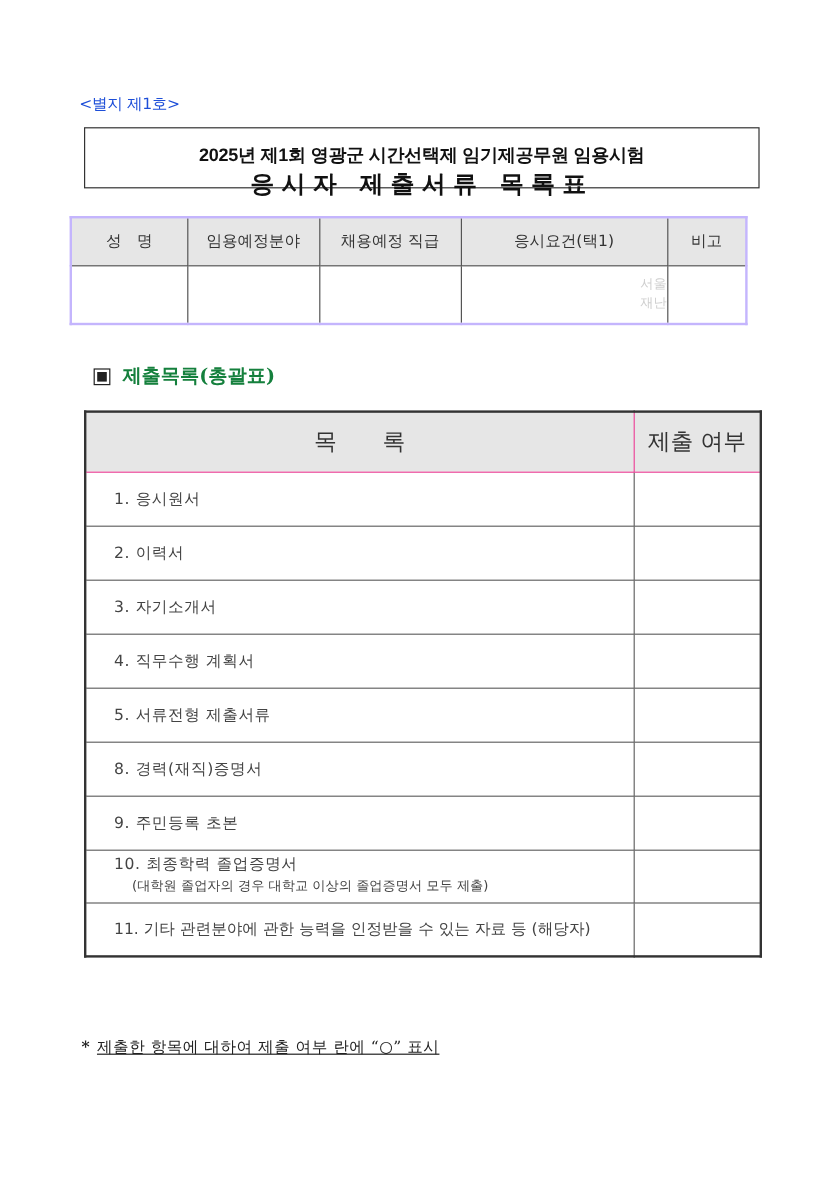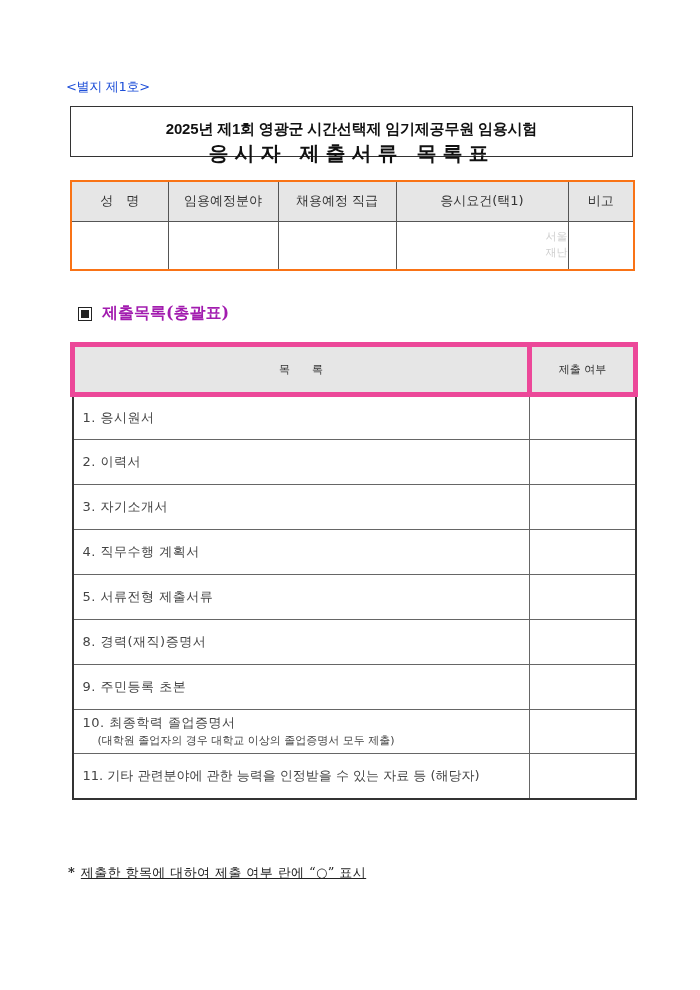--- a/index.html
+++ b/index.html
@@ -6,31 +6,31 @@
   html, body { width: 700px; height: 990px; background: #ffffff; }
   body { position: relative; font-family: "DejaVu Sans", "Liberation Sans", sans-serif; color: #222; overflow: hidden; }
 
   .attach-label { position: absolute; left: 66px; top: 78px; font-size: 13px; color: #1d4ed8; letter-spacing: -0.3px; }
 
   .title-box { position: absolute; left: 70px; top: 106px; width: 563px; height: 51px; border: 1px solid #333; text-align: center; }
   .title-line1 { font-family: "Liberation Sans", "DejaVu Sans", sans-serif; font-weight: bold; font-size: 15px; margin-top: 13px; letter-spacing: -0.2px; color: #111; }
   .title-line2 { font-weight: bold; font-size: 20px; letter-spacing: 6px; margin-top: 1px; color: #111; }
 
   table { border-collapse: collapse; position: absolute; table-layout: fixed; }
-  .info-table { left: 70px; top: 180px; width: 563px; border: 2px solid #f97316; }
+  .info-table { left: 58px; top: 180px; width: 563px; border: 2px solid #c4b5fd; }
   .info-table th { background: #e6e6e6; height: 40px; font-weight: normal; font-size: 13px; color: #333; border: 1px solid #555; border-bottom: 1px solid #555; }
   .info-table td { height: 49px; border: 1px solid #555; text-align: right; font-size: 11px; color: #cfcfcf; line-height: 16px; }
 
-  .section-heading { position: absolute; left: 78px; top: 303px; font-family: "DejaVu Serif", "Liberation Serif", serif; font-weight: bold; font-size: 16px; color: #a21caf; display: flex; align-items: center; }
+  .section-heading { position: absolute; left: 78px; top: 303px; font-family: "DejaVu Serif", "Liberation Serif", serif; font-weight: bold; font-size: 16px; color: #15803d; display: flex; align-items: center; }
   .sq-icon { display: inline-block; width: 14px; height: 14px; border: 1.5px solid #222; position: relative; margin-right: 10px; }
   .sq-icon::after { content: ""; position: absolute; left: 2px; top: 2px; right: 2px; bottom: 2px; background: #222; }
 
   .list-table { left: 70px; top: 342px; width: 563px; border: 2px solid #333; }
-  .list-table th { background: #e6e6e6; height: 50px; font-weight: normal; font-size: 11px; color: #333; border: 5px solid #ec4899; }
-  .list-table td { border: 1px solid #666; border-top: 1px solid #999; font-size: 13px; color: #444; height: 45px; padding-left: 9px; letter-spacing: 0.5px; }
+  .list-table th { background: #e6e6e6; height: 50px; font-weight: normal; font-size: 19px; color: #333; border: 1px solid #ec4899; }
+  .list-table td { border: 1px solid #666; border-top: 1px solid #999; font-size: 13px; color: #444; height: 45px; padding-left: 23px; letter-spacing: 0.5px; }
   .list-table td.check { padding: 0; }
   .list-table tr.two-line td { height: 44px; line-height: 18px; }
   .subnote { display: block; font-size: 11px; padding-left: 15px; letter-spacing: 0; color: #444; }
 
   .footnote { position: absolute; left: 68px; top: 864px; font-size: 13px; font-weight: bold; font-family: "DejaVu Serif", "Liberation Serif", serif; color: #222; }
   .footnote .star { margin-right: 6px; }
   .footnote .u { text-decoration: underline; font-weight: normal; letter-spacing: 0.4px; }
 </style>
 </head>
 <body>

